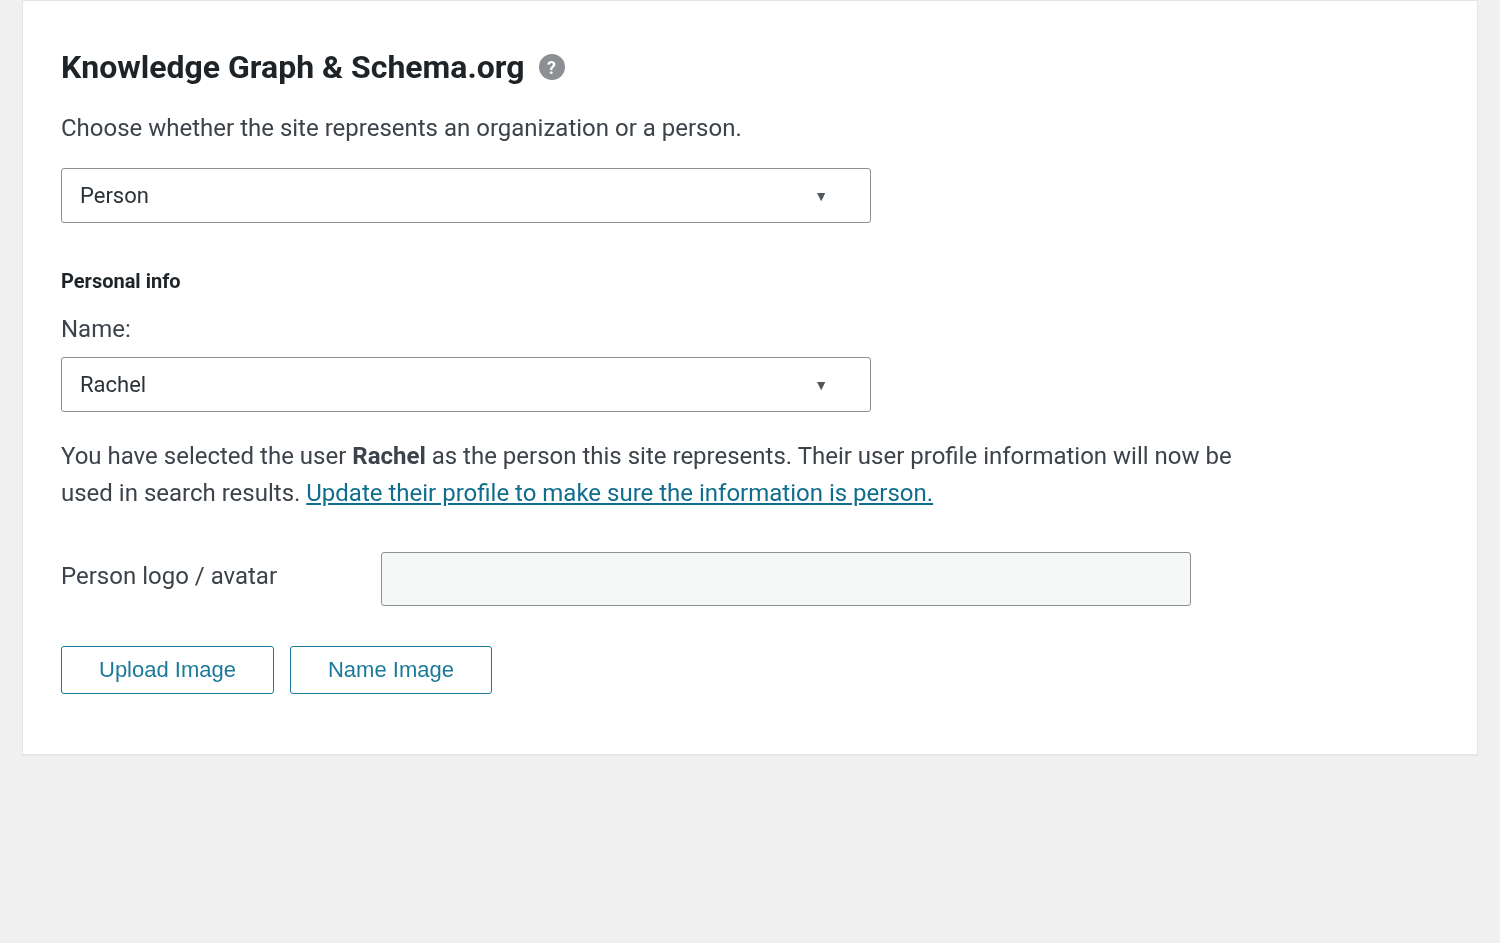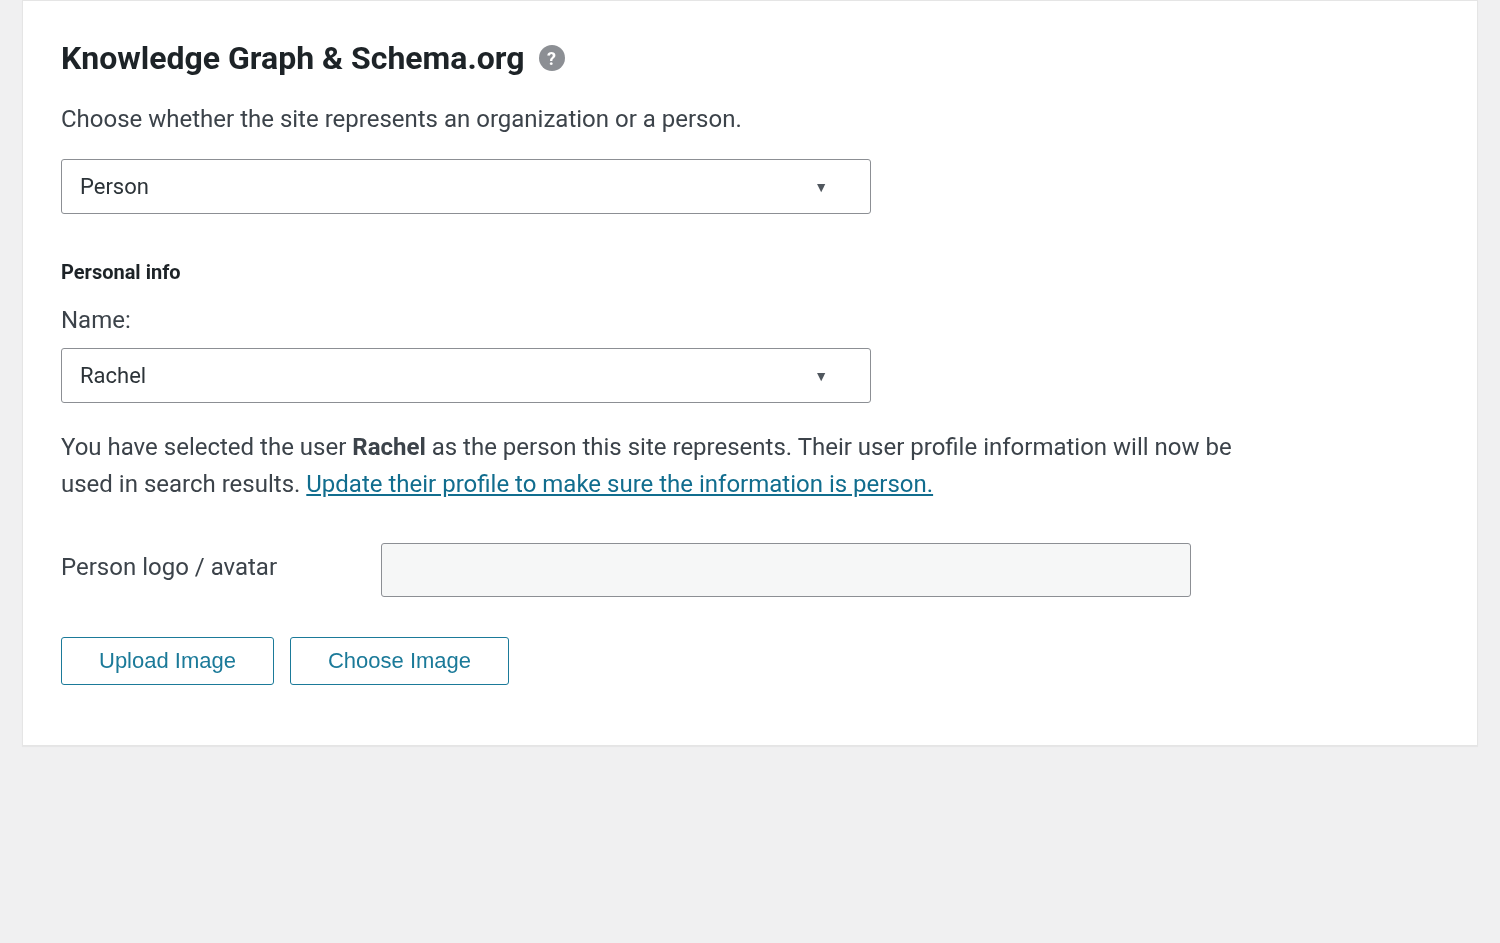--- a/index.html
+++ b/index.html
@@ -13,21 +13,21 @@
       background: #fff;
       margin: 0 22px 60px 22px;
       padding: 30px 38px 60px 38px;
       border: 1px solid #e5e5e5;
       box-shadow: 0 1px 1px rgba(0,0,0,0.04);
     }
     .section-title {
       display: flex;
       align-items: center;
       gap: 14px;
-      margin-top: 8px;
+      margin-top: 17px;
       margin-bottom: 28px;
     }
     .section-title h2 {
       font-size: 32px;
       font-weight: 700;
       color: #1d2327;
     }
     .help-icon {
       display: inline-flex;
       align-items: center;
@@ -160,16 +160,16 @@
     <span>You have selected the user </span><strong>Rachel</strong><span> as the person this site represents. Their user profile information will now be used in search results. </span><a href="#">Update their profile to make sure the information is person.</a>
   </p>
 
   <div class="avatar-row">
     <div class="avatar-label">Person logo / avatar</div>
     <input class="avatar-input" type="text" readonly="" style="">
   </div>
 
   <div class="btn-row">
     <button class="btn">Upload Image</button>
-    <button class="btn">Choose Image</button>
+    <button class="btn">Name Image</button>
   </div>
 
 </div>
 
 </body></html>

